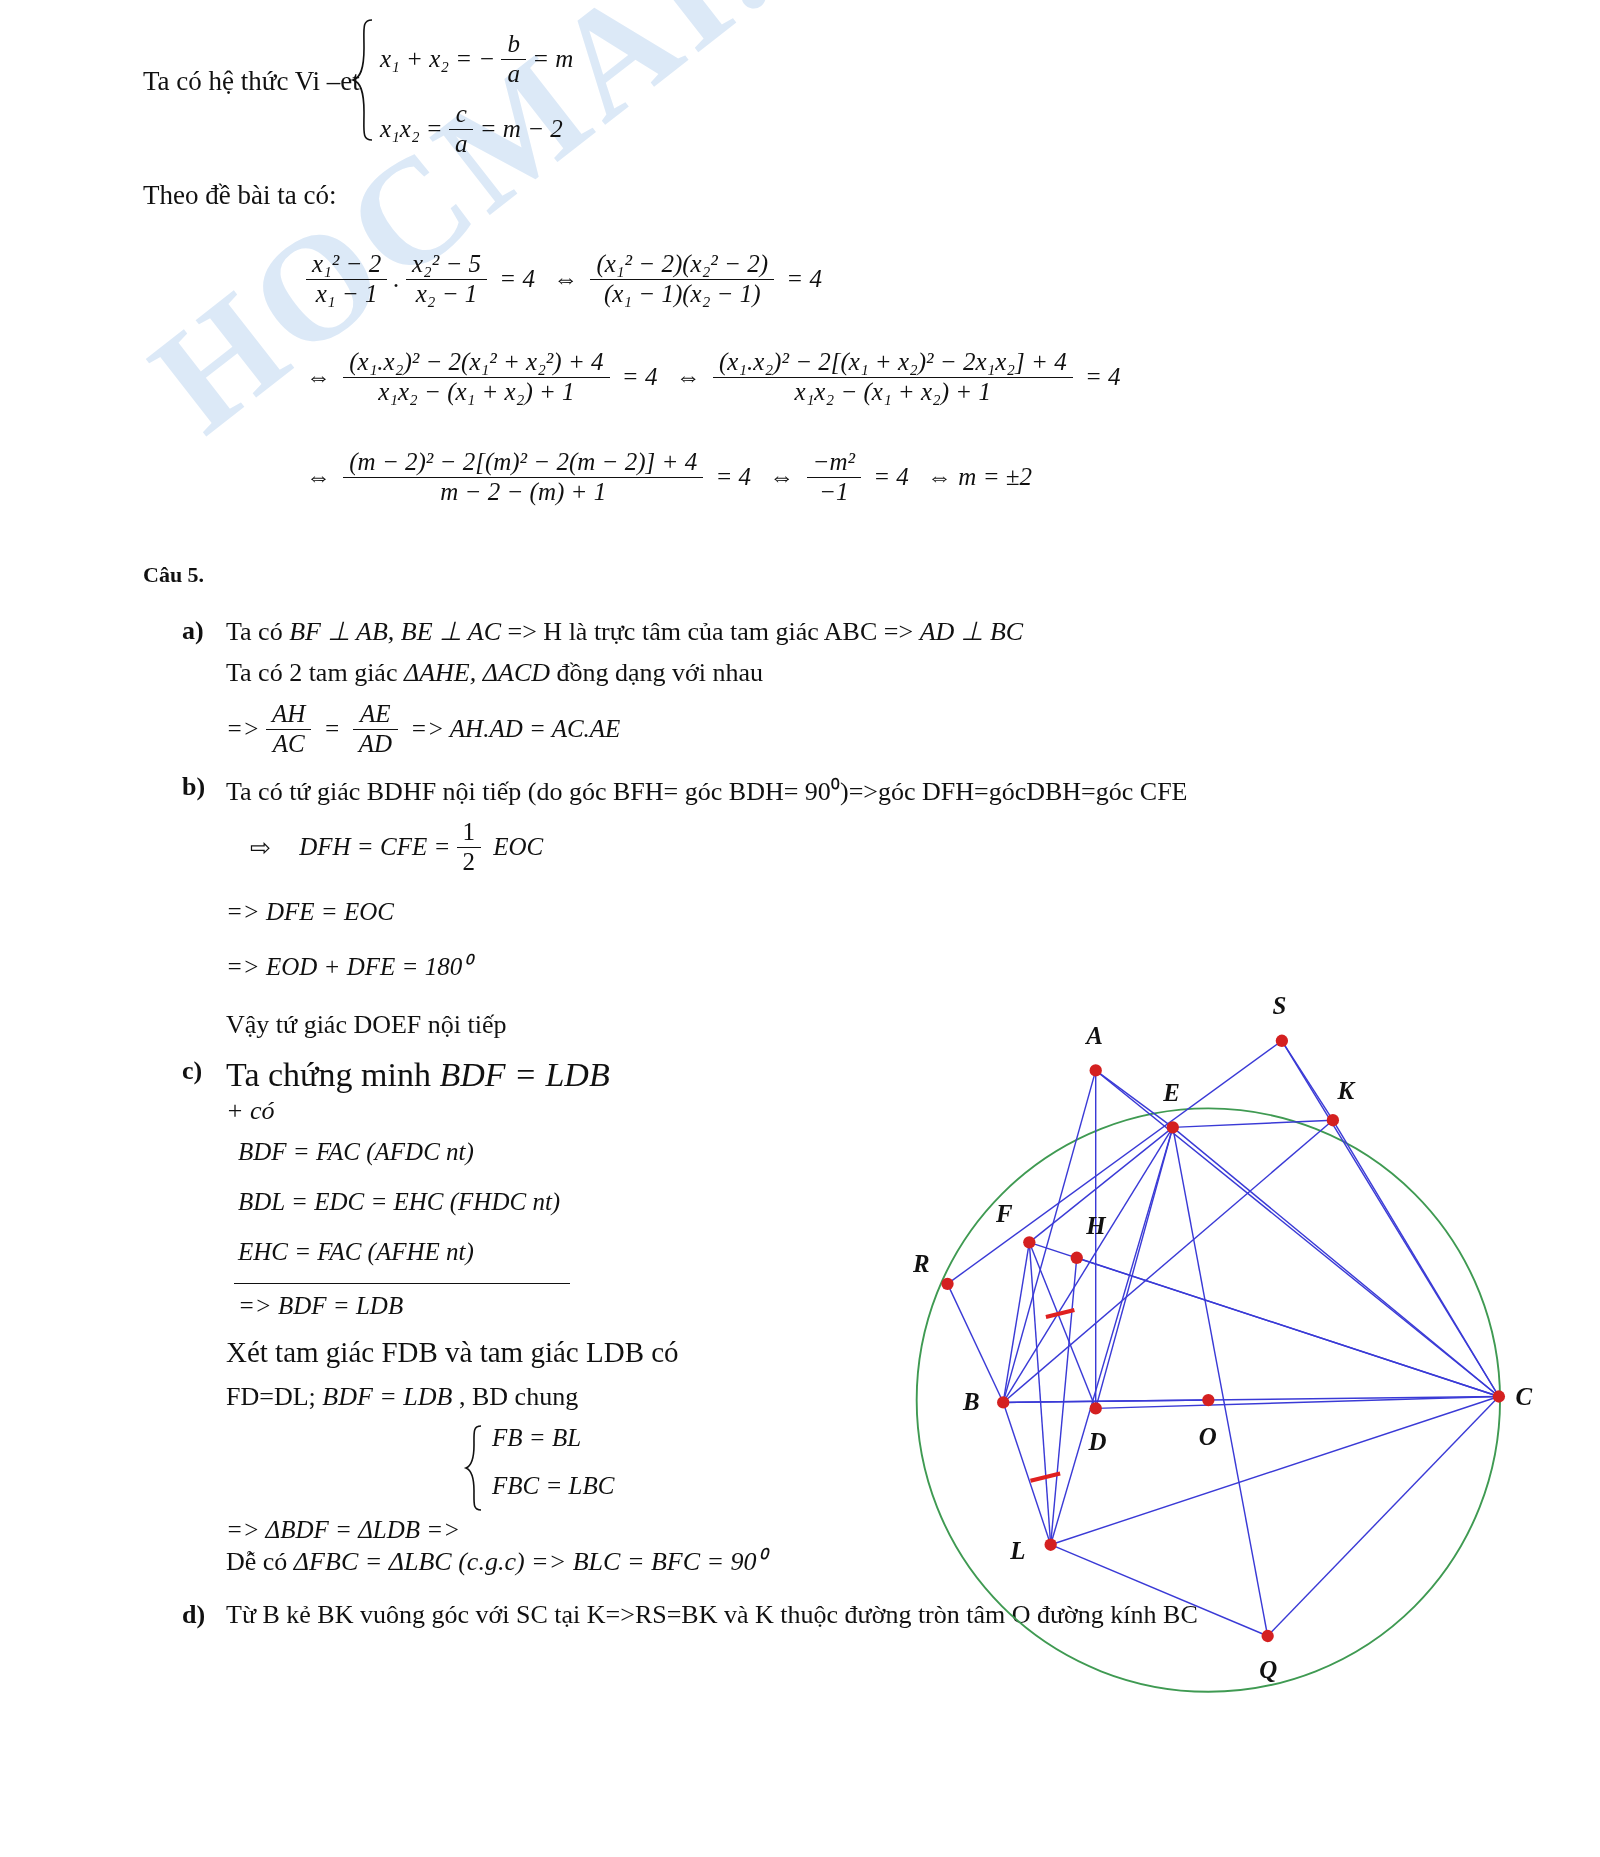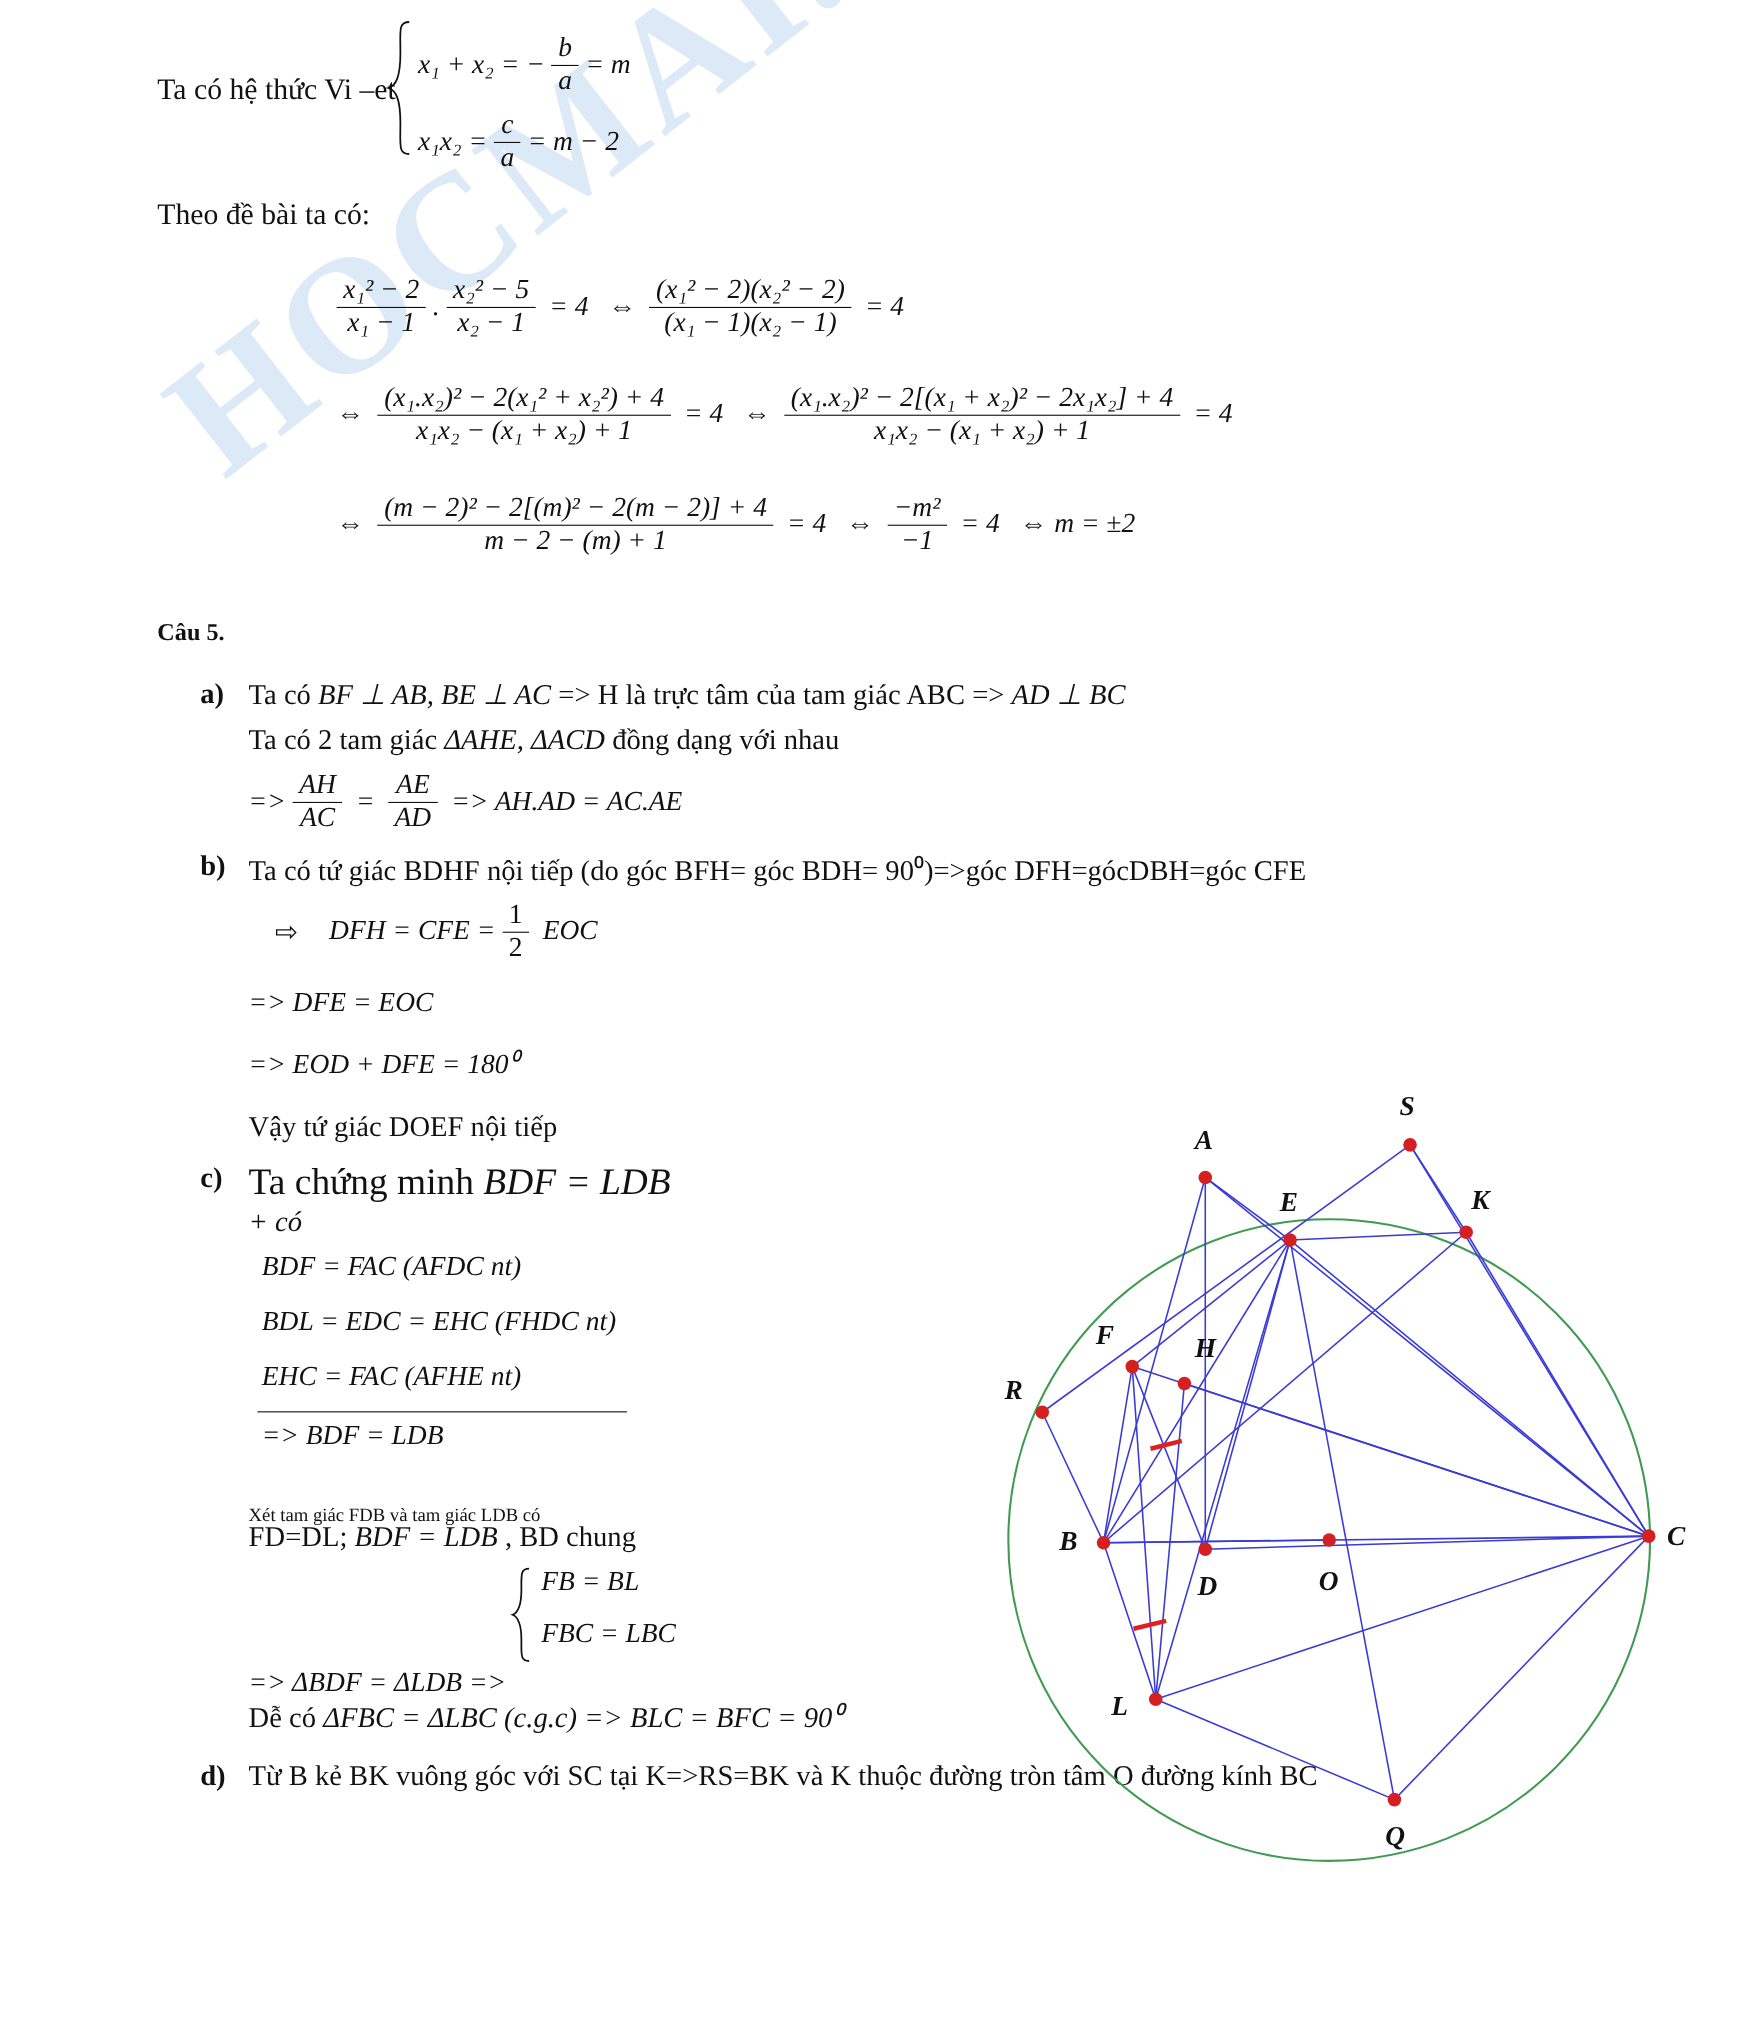--- a/index.html
+++ b/index.html
@@ -187,21 +187,21 @@
       <span>Ta chứng minh </span><span class="it">BDF = LDB</span>
     </div>
     <div class="txt" style="left:226px;top:1096px;font-size:26px;font-style:italic;">+ có</div>
 
     <div class="txt it eqline" style="left:238px;top:1138px;">BDF = FAC (AFDC  nt)</div>
     <div class="txt it eqline" style="left:238px;top:1188px;">BDL = EDC = EHC (FHDC nt)</div>
     <div class="txt it eqline" style="left:238px;top:1238px;">EHC = FAC (AFHE nt)</div>
     <div class="hrline" style="left:234px;top:1283px;width:336px;"></div>
     <div class="txt it eqline" style="left:238px;top:1292px;">=&gt; BDF = LDB</div>
 
-    <div class="txt" style="left:226px;top:1336px;font-size:17px;margin-top:32px;">Xét tam giác FDB và tam giác LDB có</div>
+    <div class="txt" style="left:226px;top:1336px;font-size:29px;">Xét tam giác FDB và tam giác LDB có</div>
 
     <div class="txt" style="left:226px;top:1382px;font-size:26px;">
       <span>FD=DL; </span><span class="it">BDF = LDB</span><span> , BD chung</span>
     </div>
 
     <div class="txt it eqline" style="left:226px;top:1516px;">=&gt; ΔBDF = ΔLDB =&gt;</div>
     <div class="txt" style="left:463px;top:1424px;">
       <svg width="22" height="88" viewBox="0 0 22 88">
         <path d="M18 2 C10 2 11 8 11 21 C11 36 8 42 3 44 C8 46 11 52 11 67 C11 80 10 86 18 86" fill="none" stroke="#111" stroke-width="1.6"></path>
       </svg>

